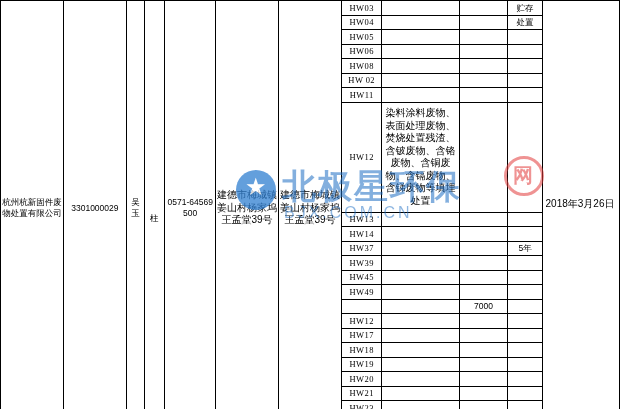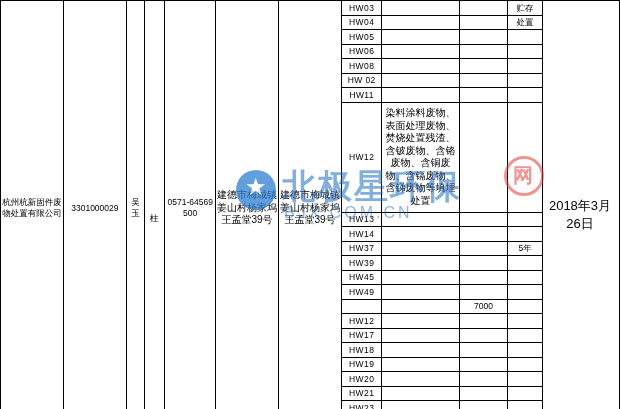--- a/index.html
+++ b/index.html
@@ -17,21 +17,21 @@
   col.c5{width:50px}
   col.c6{width:62px}
   col.c7{width:62px}
   col.c8{width:40px}
   col.c9{width:76px}
   col.c10{width:48px}
   col.c11{width:34px}
   col.c12{width:76px}
 
   td.vtext{writing-mode:vertical-rl;text-orientation:upright;white-space:nowrap;letter-spacing:1px;}
-  td.code{font-family:Liberation Sans, sans-serif;letter-spacing:.4px;padding-left:4px;text-align:left;}
+  td.code{font-family:Liberation Serif, serif;letter-spacing:.4px;padding-left:4px;text-align:left;}
   td.wrapsmall{font-size:10px;line-height:1.25;padding:1px 2px;}
   td.nm{font-size:8.5px;line-height:1.3;padding:1px 2px;}
   td.mono{font-size:8.5px;}
   .rowh{height:14.5px}
 
   
   #wm{position:absolute;left:232px;top:152px;width:330px;height:80px;pointer-events:none;}
   #wm .star{position:absolute;left:4px;top:18px;width:40px;height:40px;border-radius:50%;background:#2f7fd1;opacity:.75;}
   #wm .star:after{content:"★";position:absolute;left:9px;top:5px;font-size:24px;color:#fff;line-height:1;}
   #wm .t1{position:absolute;left:50px;top:12px;font-size:34px;font-weight:bold;color:#1f6fc4;opacity:.55;letter-spacing:2px;font-family:"Liberation Sans",sans-serif;}
@@ -219,21 +219,21 @@
       <tr class="rowh">
         <td class="code">HW23</td>
         <td></td>
         <td></td>
         <td></td>
       </tr>
 
     </tbody>
   </table>
 
-  <div style="position:absolute;right:2px;top:197px;width:76px;text-align:center;font-size:13px;">2018年3月26日</div>
+  <div style="position:absolute;right:2px;top:197px;width:76px;text-align:center;font-size:10px;">2018年3月26日</div>
 
   <div id="wm">
     <div class="star"></div>
     <div class="t1">北极星环保</div>
     <div class="t2">BJX.COM.CN</div>
     <div class="ring"></div>
   </div>
 
 </div>
 

